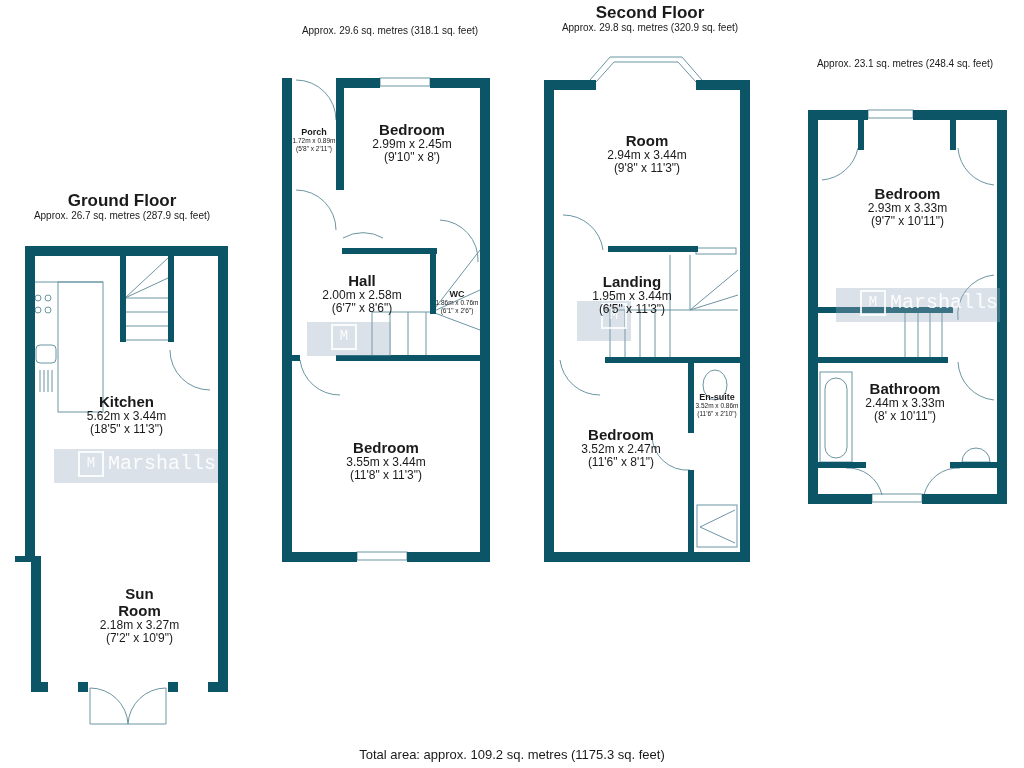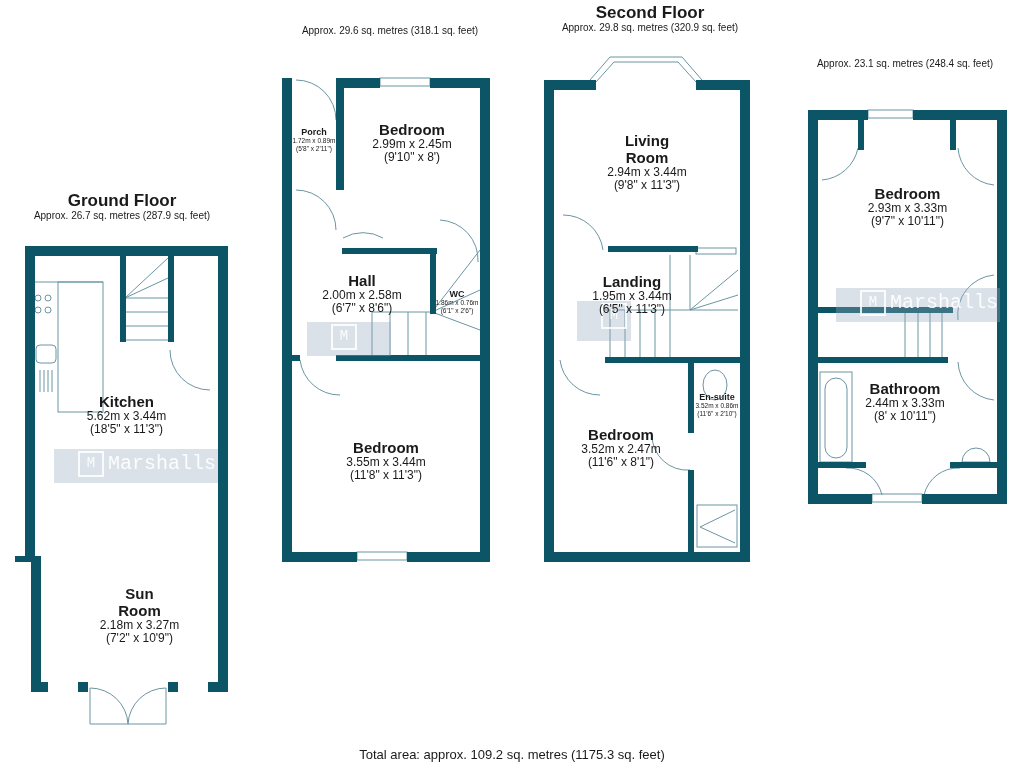--- a/index.html
+++ b/index.html
@@ -216,21 +216,20 @@
   <span class="rd">1.86m x 0.76m</span>
   <span class="rd">(6'1" x 2'6")</span>
 </div>
 <div class="room" style="left:292px;top:439px;width:188px;">
   <span class="rn">Bedroom</span>
   <span class="rd">3.55m x 3.44m</span>
   <span class="rd">(11'8" x 11'3")</span>
 </div>
 
 <div class="room" style="left:554px;top:132px;width:186px;">
-  <span class="rn">Living</span>
   <span class="rn">Room</span>
   <span class="rd">2.94m x 3.44m</span>
   <span class="rd">(9'8" x 11'3")</span>
 </div>
 <div class="room" style="left:562px;top:273px;width:140px;">
   <span class="rn">Landing</span>
   <span class="rd">1.95m x 3.44m</span>
   <span class="rd">(6'5" x 11'3")</span>
 </div>
 <div class="room" style="left:554px;top:426px;width:134px;">

